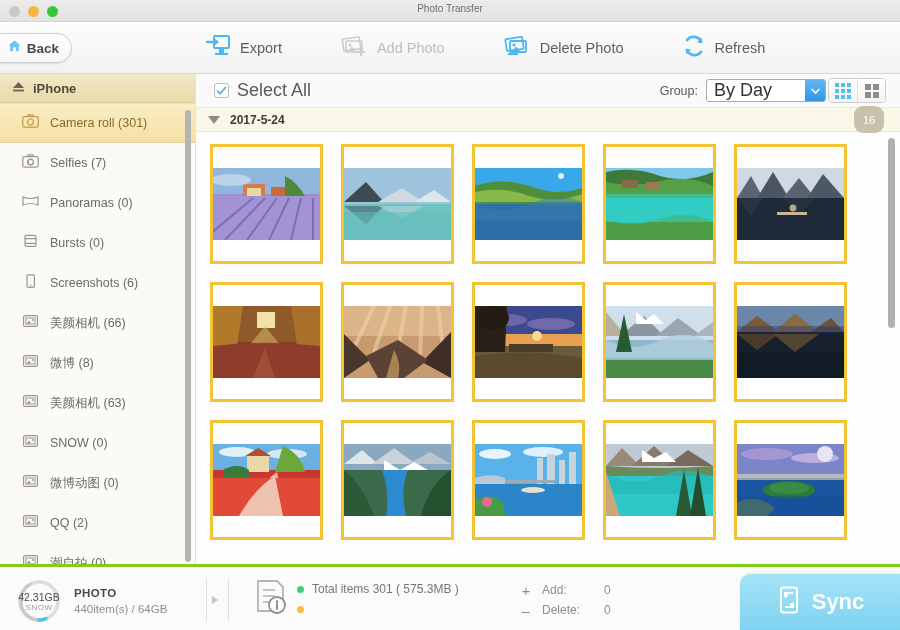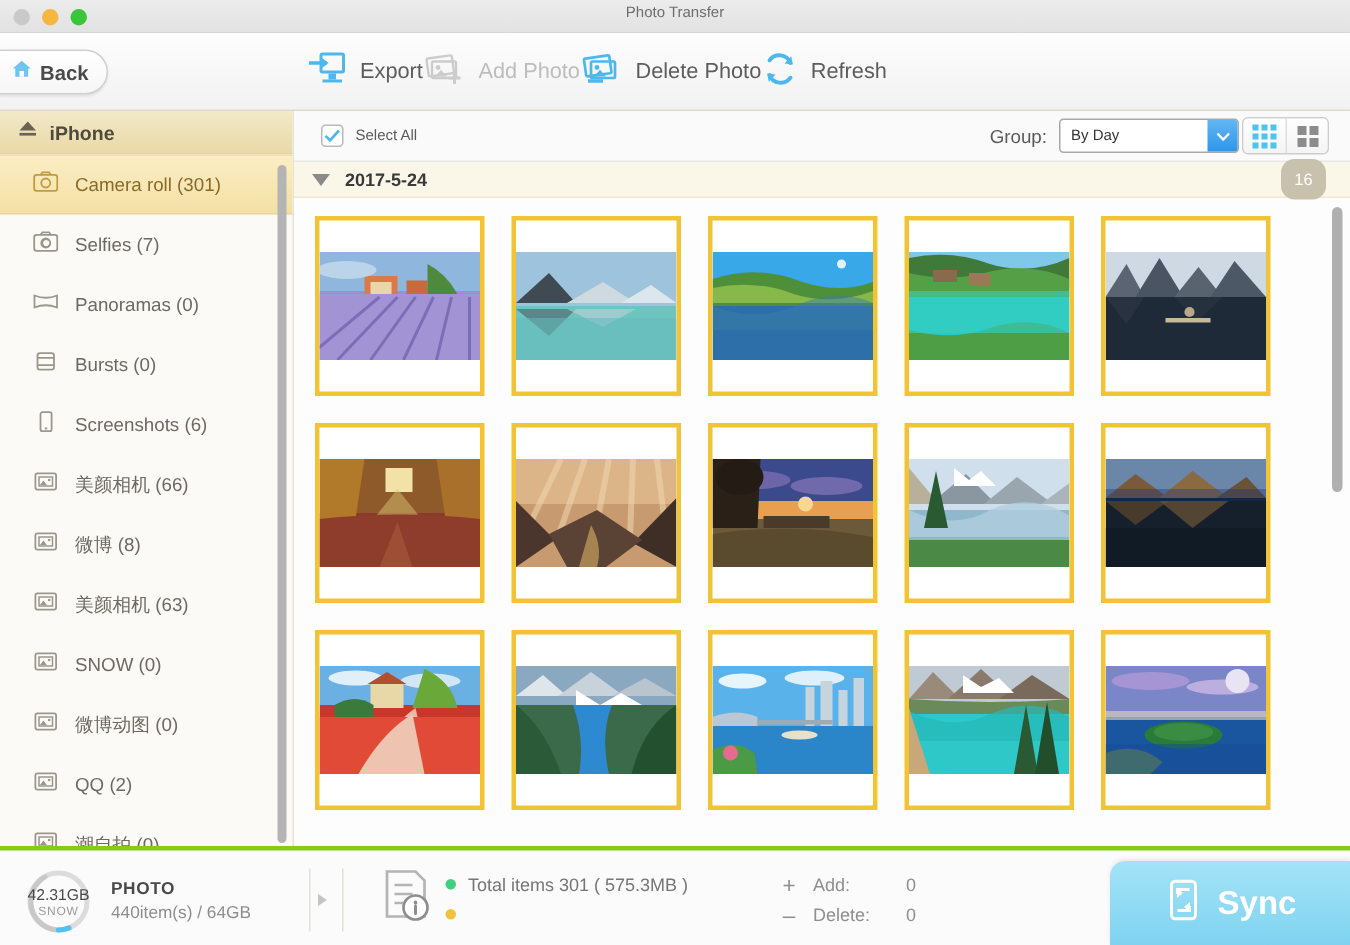--- a/index.html
+++ b/index.html
@@ -44,21 +44,21 @@
     background: linear-gradient(180deg,#ffffff 0%,#f6f6f6 100%);
     border: 1px solid #cfcfcf;
     border-radius: 15px;
     display: flex; align-items: center; justify-content: flex-end;
     padding-right: 12px; gap: 5px;
     box-shadow: 0 1px 2px rgba(0,0,0,.10);
   }
   .back-btn .label { font-size: 13.5px; font-weight: bold; color: #4a4a4a; }
   .tb-items {
     position: absolute; top: 0; left: 205px; height: 52px;
-    display: flex; align-items: center; 
+    display: flex; align-items: center; gap: 58px;
   }
   .tb-item { display: flex; align-items: center; gap: 9px; }
   .tb-item .label { font-size: 14.5px; color: #5d5d5d; }
   .tb-item.disabled .label { color: #bdbdbd; }
 
   
   .sidebar {
     position: absolute; top: 74px; left: 0; width: 196px; bottom: 66px;
     background: #fbfaf6;
     border-right: 1px solid #e6e2d6;
@@ -97,31 +97,31 @@
     position: absolute; top: 0; left: 0; right: 0; height: 34px;
     background: #fafafa;
     border-bottom: 1px solid #e8e8e8;
     display: flex; align-items: center;
   }
   .select-all { display: flex; align-items: center; gap: 8px; margin-left: 18px; }
   .chk {
     width: 15px; height: 15px; border: 1px solid #b9b9b9; border-radius: 3px;
     background: #fff; display: flex; align-items: center; justify-content: center;
   }
-  .select-all .label { font-size: 10px; color: #5a5a5a; }
+  .select-all .label { font-size: 18px; color: #5a5a5a; }
   .group-ctl {
     position: absolute; right: 74px; top: 5px;
     display: flex; align-items: center; gap: 8px;
   }
   .group-ctl .lbl { font-size: 12.5px; color: #5a5a5a; }
   .combo {
     width: 120px; height: 23px; border: 1px solid #a9a9a9; border-radius: 3px;
     background: #fff; display: flex; align-items: center; position: relative;
   }
-  .combo .val { font-size: 10px; color: #333; padding-left: 7px; }
+  .combo .val { font-size: 18px; color: #333; padding-left: 7px; }
   .combo .arrow {
     position: absolute; right: 0; top: 0; width: 20px; height: 21px;
     background: linear-gradient(180deg,#62b6f2 0%,#2e96e8 100%);
     border-radius: 0 2px 2px 0;
     display: flex; align-items: center; justify-content: center;
   }
   .view-toggle {
     position: absolute; right: 14px; top: 4px;
     display: flex; border: 1px solid #cdcdcd; border-radius: 4px; overflow: hidden;
     background: #fff;

